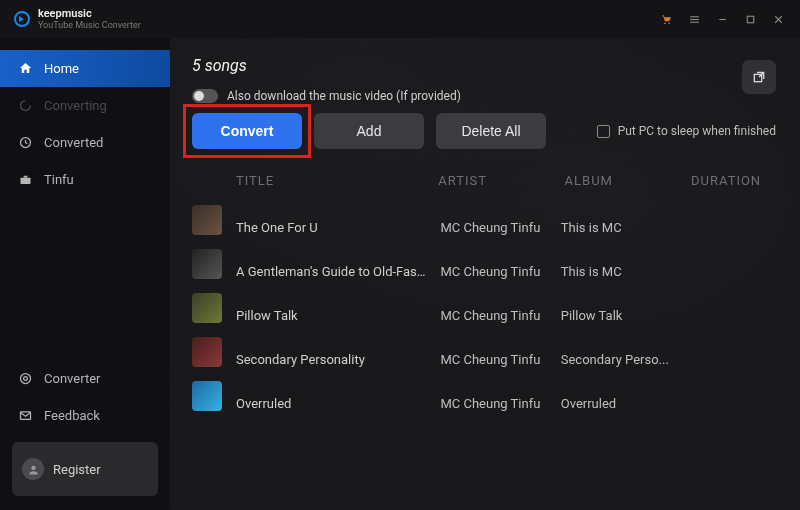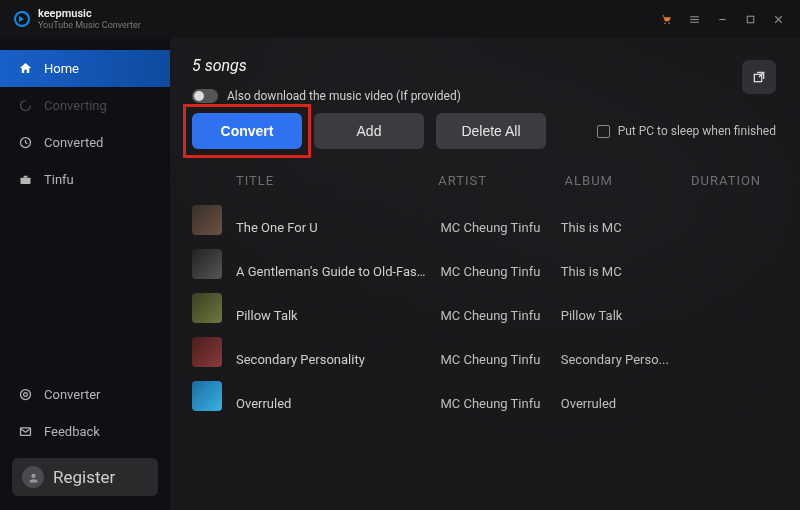--- a/index.html
+++ b/index.html
@@ -77,22 +77,22 @@
   }
   .nav-item.disabled{ color:#4a4a4a; }
   .nav-ico { width:15px; height:15px; display:flex; align-items:center; justify-content:center;}
   .nav-ico svg{width:15px;height:15px;}
   .sidebar-spacer{flex:1;}
   .register-pill{
     margin: 8px 12px 14px;
     background:#2a2a2d;
     border-radius:6px;
     display:flex; align-items:center;
-    padding:8px 10px; gap:9px;
-    color:#cfcfcf; font-size:17px; cursor:pointer;
+    padding:16px 10px; gap:9px;
+    color:#cfcfcf; font-size:13px; cursor:pointer;
   }
   .avatar{width:22px;height:22px;border-radius:50%;background:#4b4b4f;display:flex;align-items:center;justify-content:center;}
   .avatar svg{width:13px;height:13px;opacity:0.7;}
 
   
   .main {
     flex:1; position:relative;
     padding: 18px 24px 10px 22px;
     background:
       linear-gradient(rgba(24,24,27,0.78),rgba(24,24,27,0.95)),

